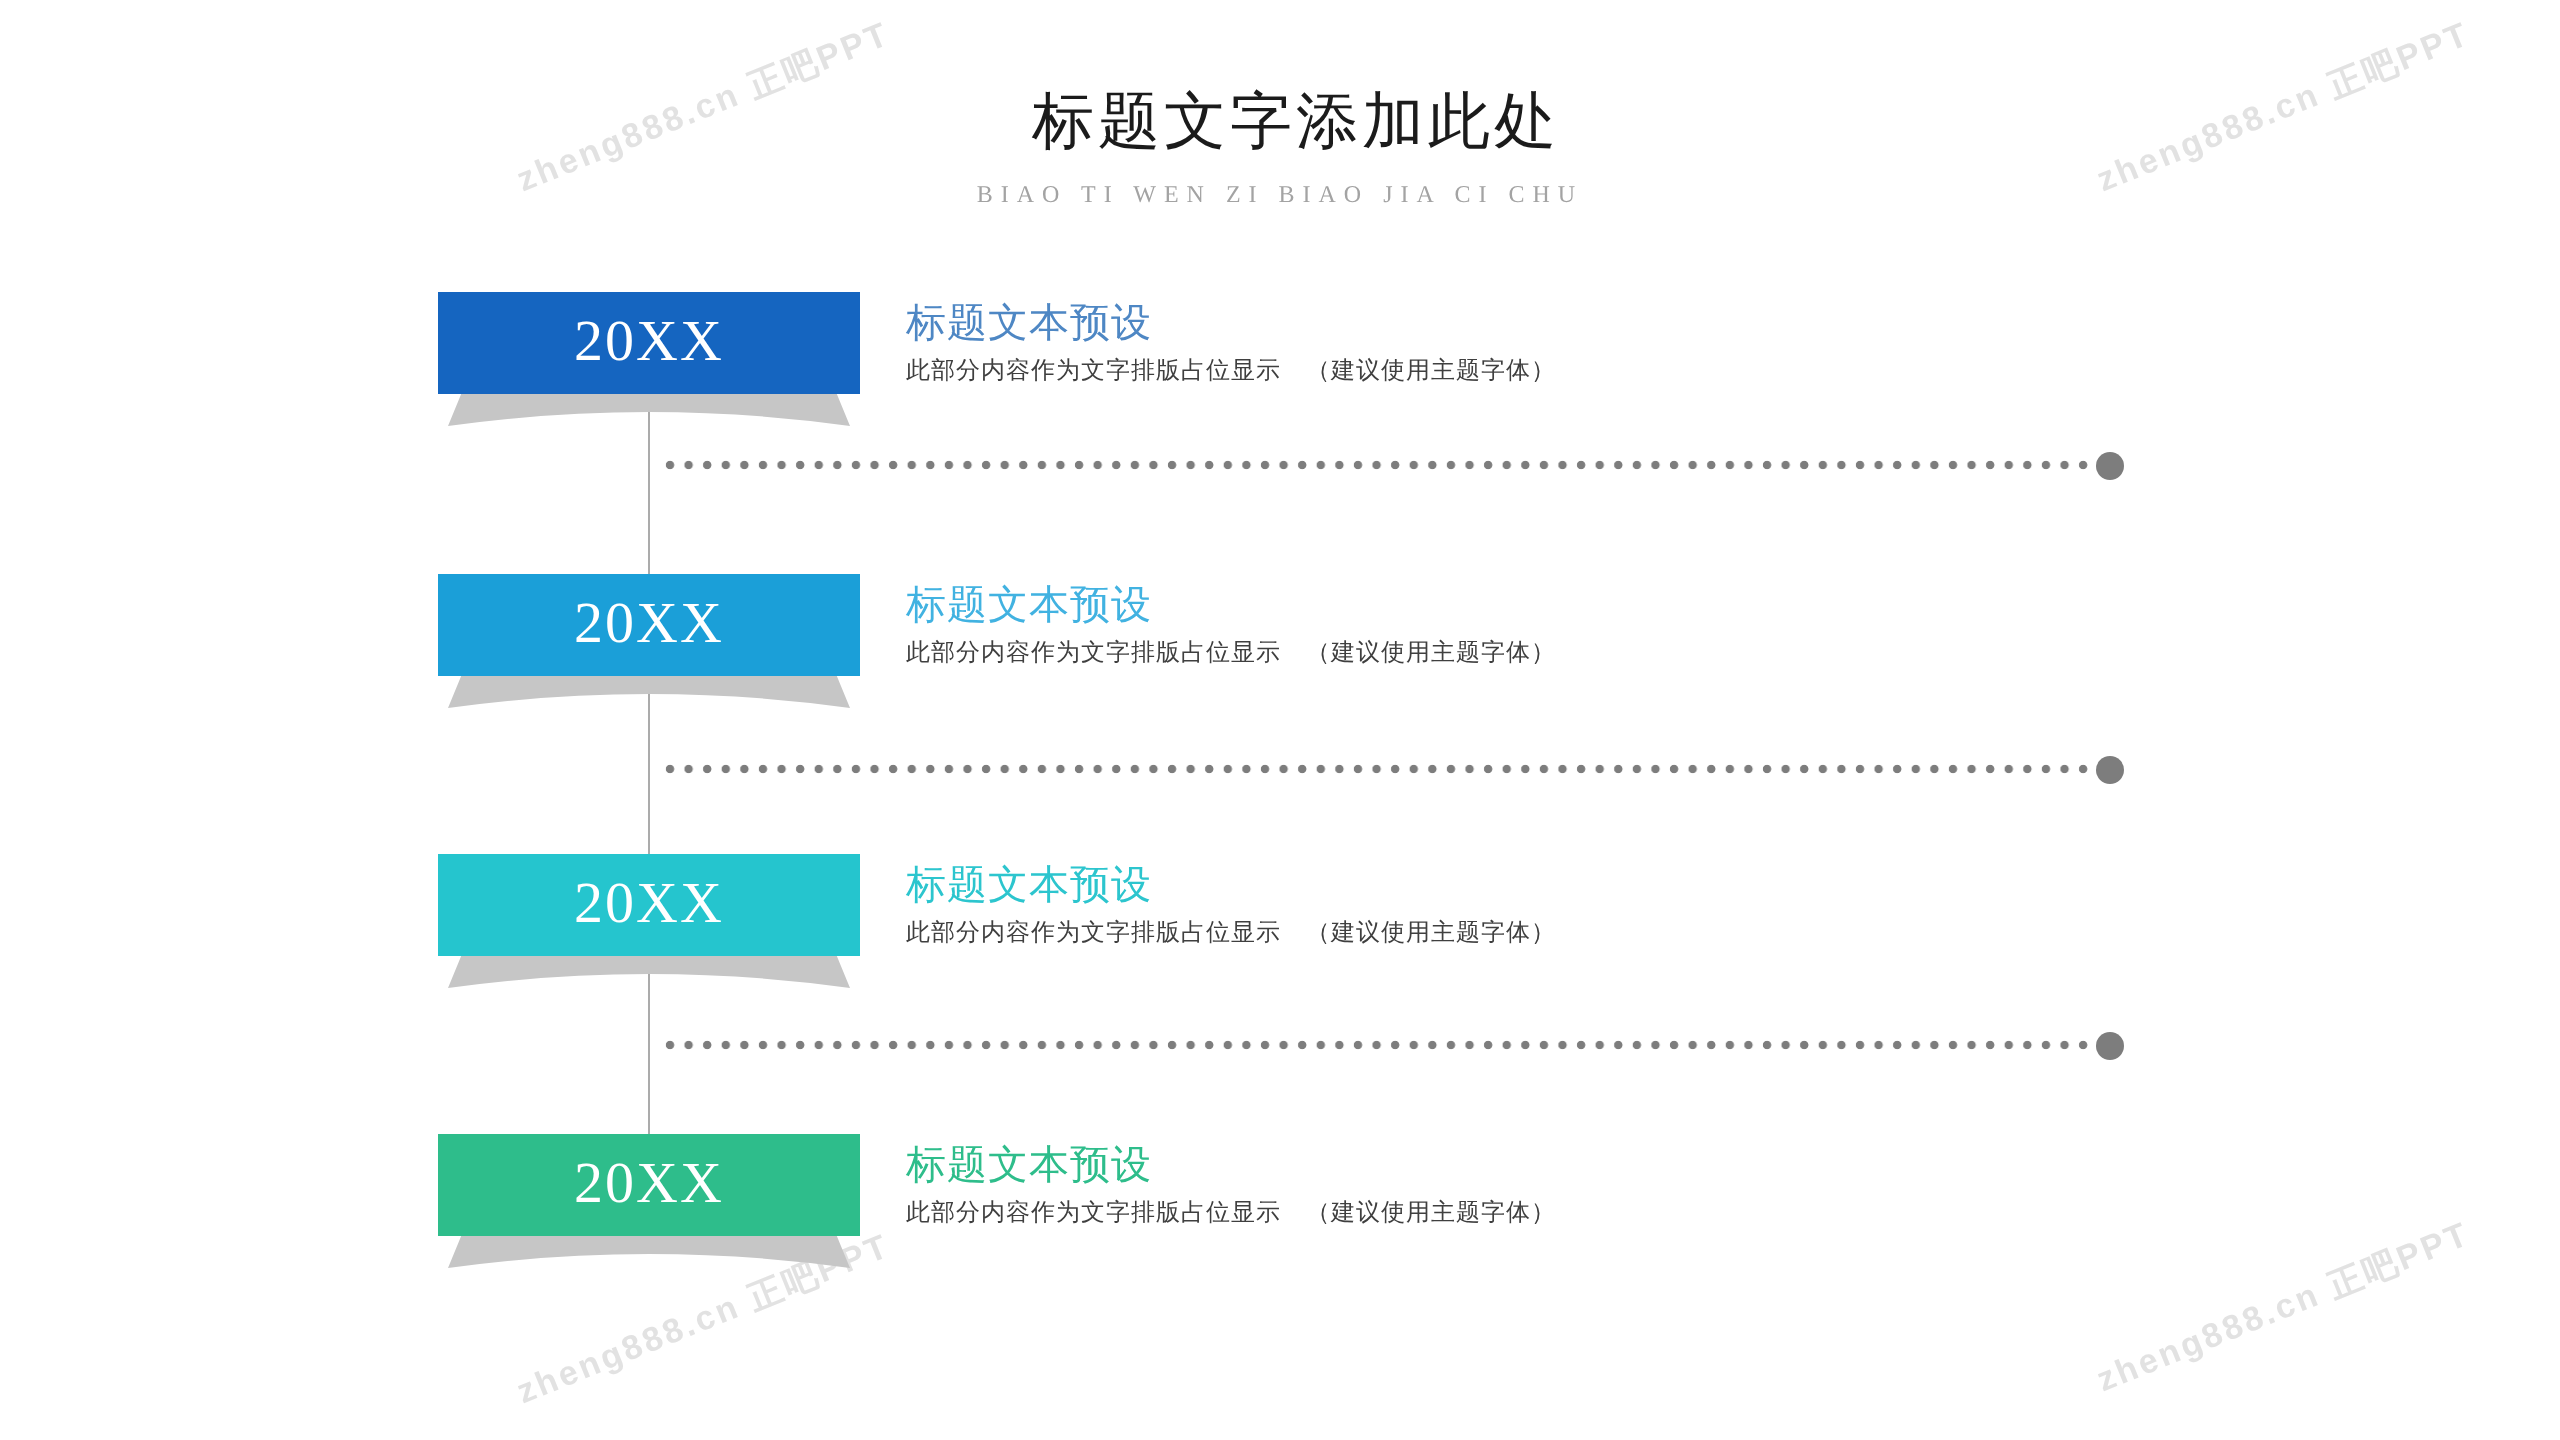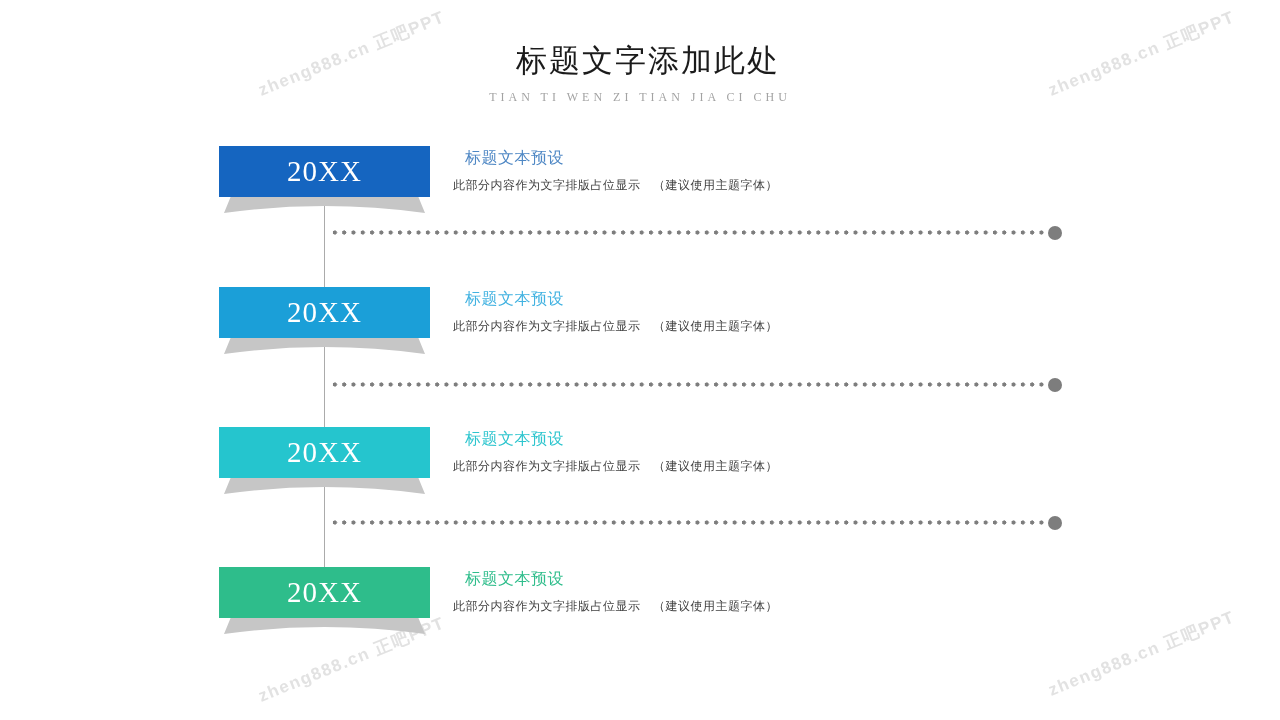--- a/index.html
+++ b/index.html
@@ -90,22 +90,22 @@
     font-size: 29px;
     letter-spacing: 1px;
     z-index: 2;
   }
   .banner-shadow {
     position: absolute; left: 3px; top: 50px;
     width: 205px; height: 20px;
     z-index: 1;
   }
   .item-title {
-    position: absolute; left: 246px; top: 2px;
-    font-size: 16px;
+    position: absolute; left: 234px; top: 2px;
+    font-size: 20px;
     letter-spacing: 0.5px;
     text-align: right;
   }
   .item-desc {
     position: absolute; left: 234px; top: 31px;
     font-size: 12px;
     color: #3f3f3f;
     letter-spacing: 0.5px;
     text-align: right;
   }
@@ -115,21 +115,21 @@
 
 <div class="slide">
 
   <div class="watermark wm-tl">zheng888.cn 正吧PPT</div>
   <div class="watermark wm-tr">zheng888.cn 正吧PPT</div>
   <div class="watermark wm-bl">zheng888.cn 正吧PPT</div>
   <div class="watermark wm-br">zheng888.cn 正吧PPT</div>
 
   <div class="header">
     <div class="page-title">标题文字添加此处</div>
-    <div class="page-subtitle">TIAN TI WEN ZI TIAN JIA CI CHU</div>
+    <div class="page-subtitle">BIAO TI WEN ZI BIAO JIA CI CHU</div>
   </div>
 
   <div class="connector"></div>
 
   <div class="dotline dl-0">
     <span class="end-dot"></span>
   </div>
   <div class="dotline dl-1">
     <span class="end-dot"></span>
   </div>

